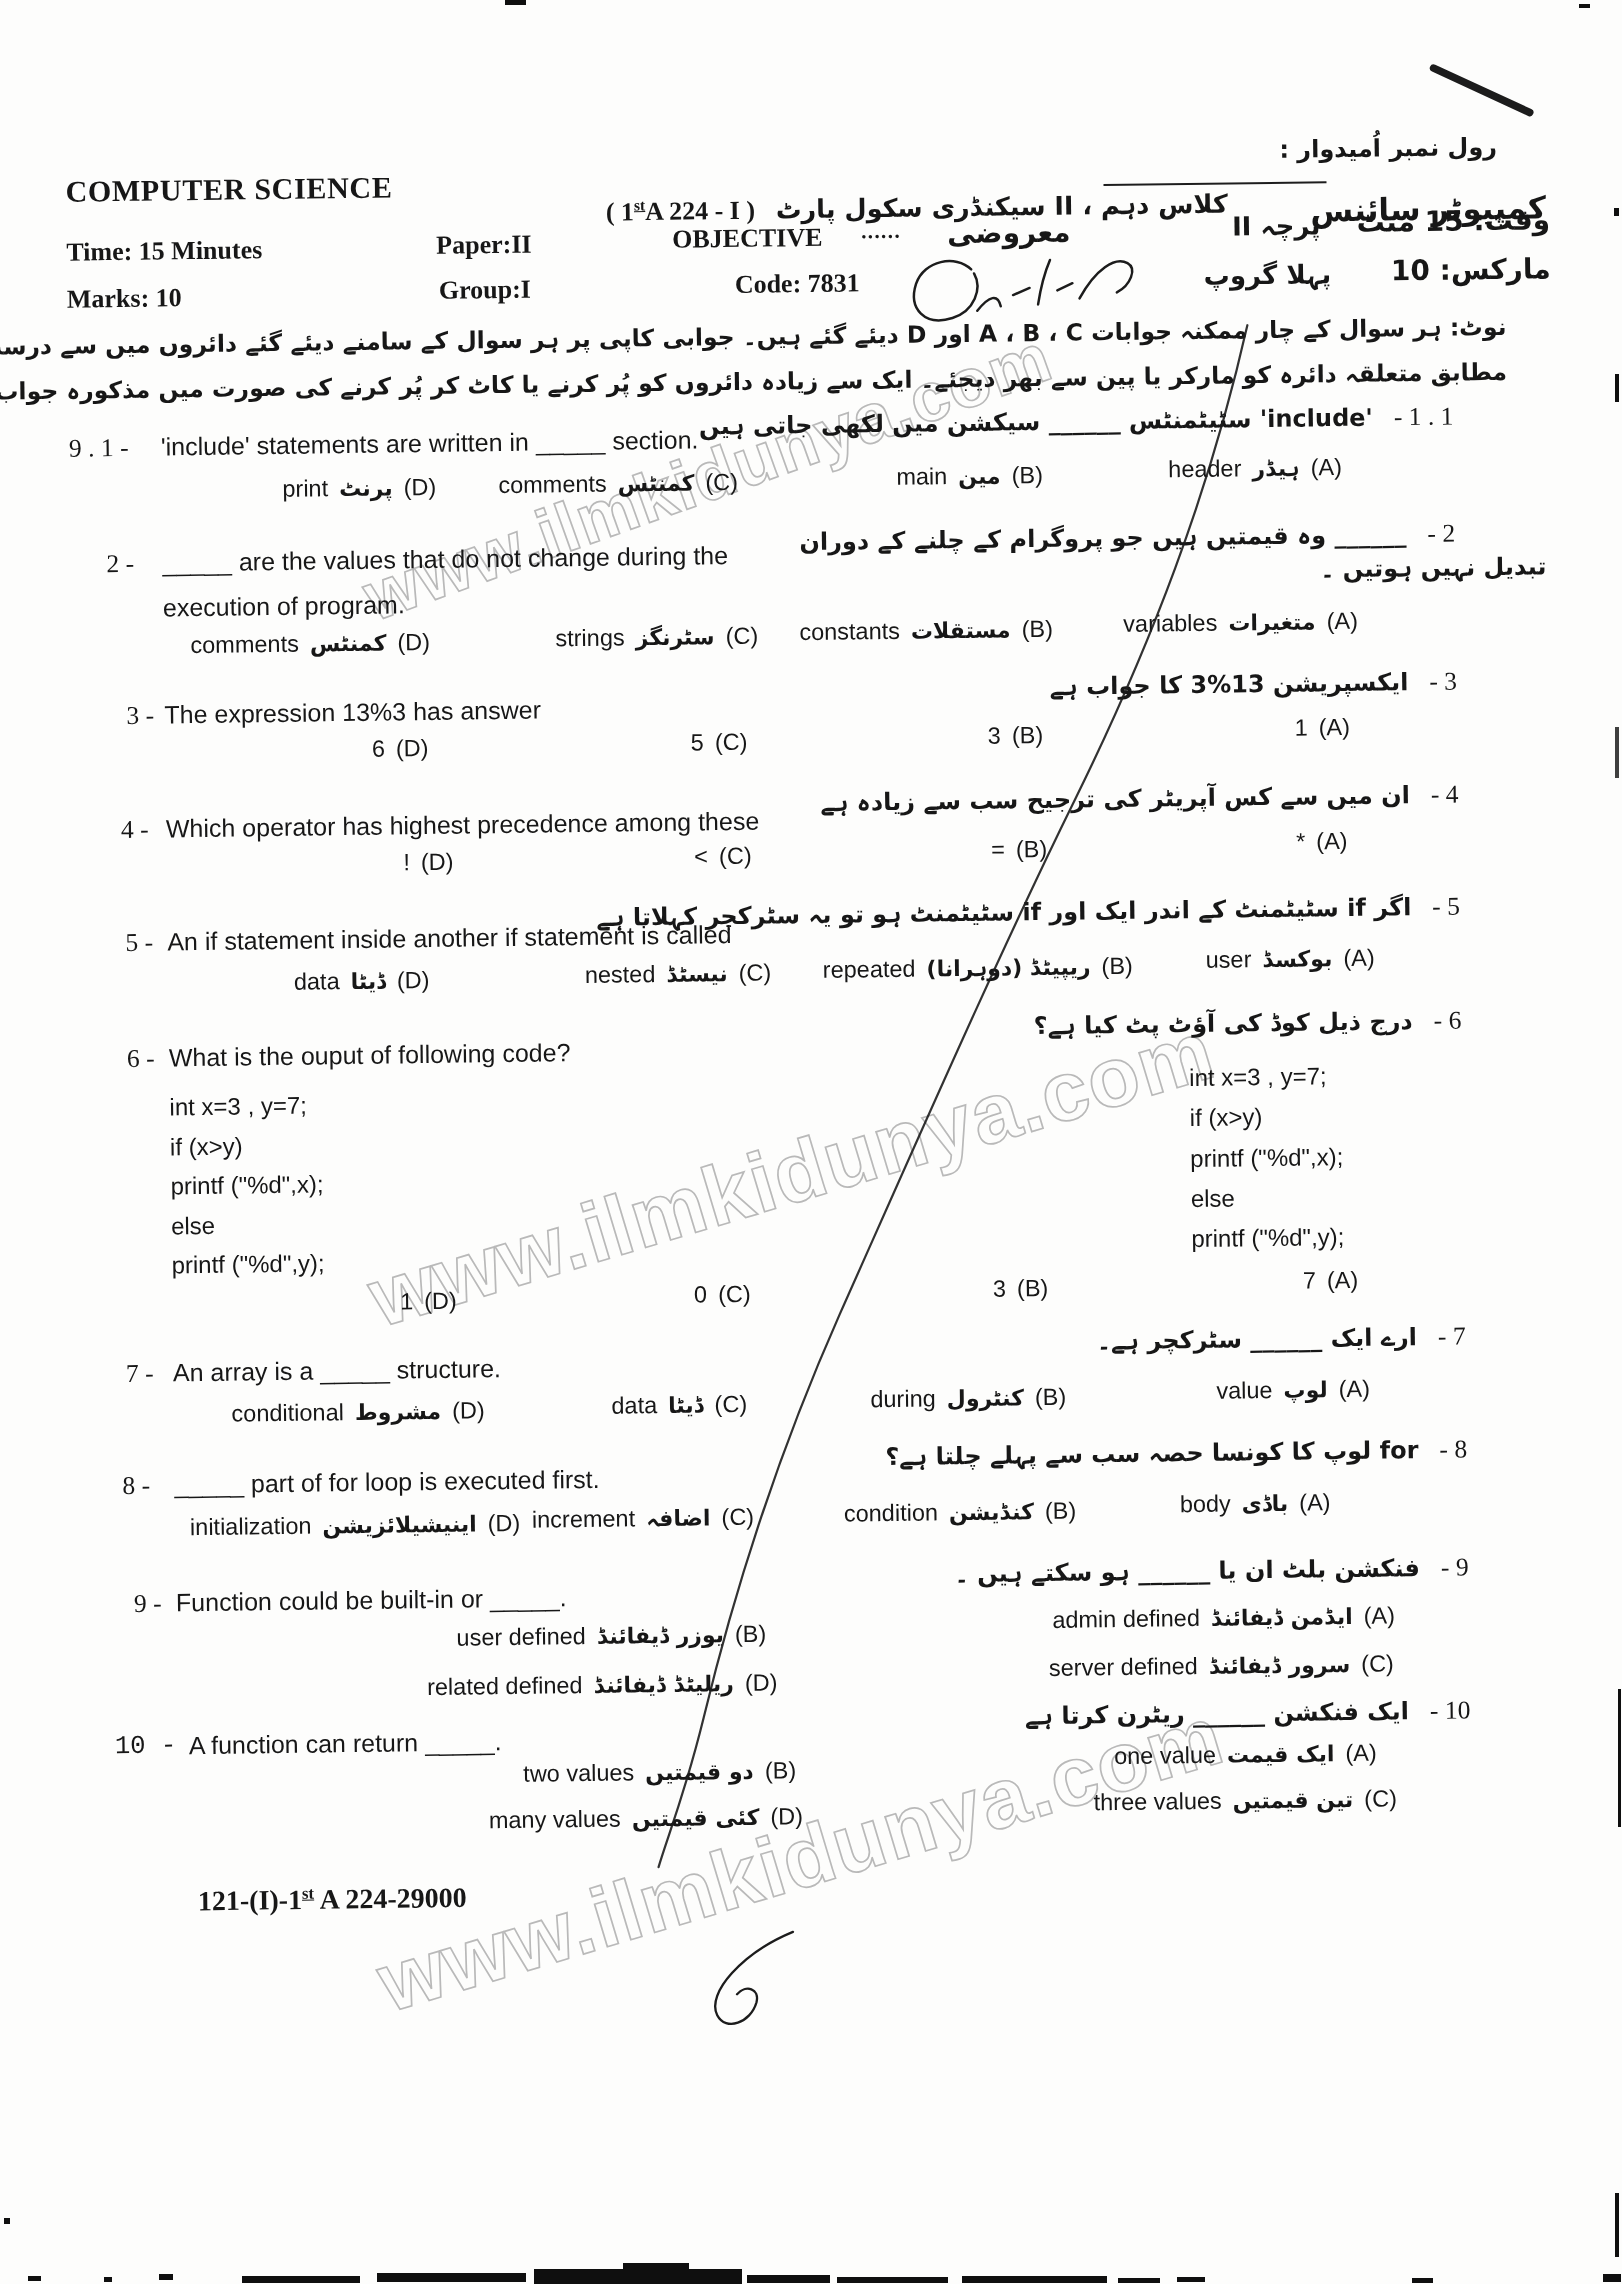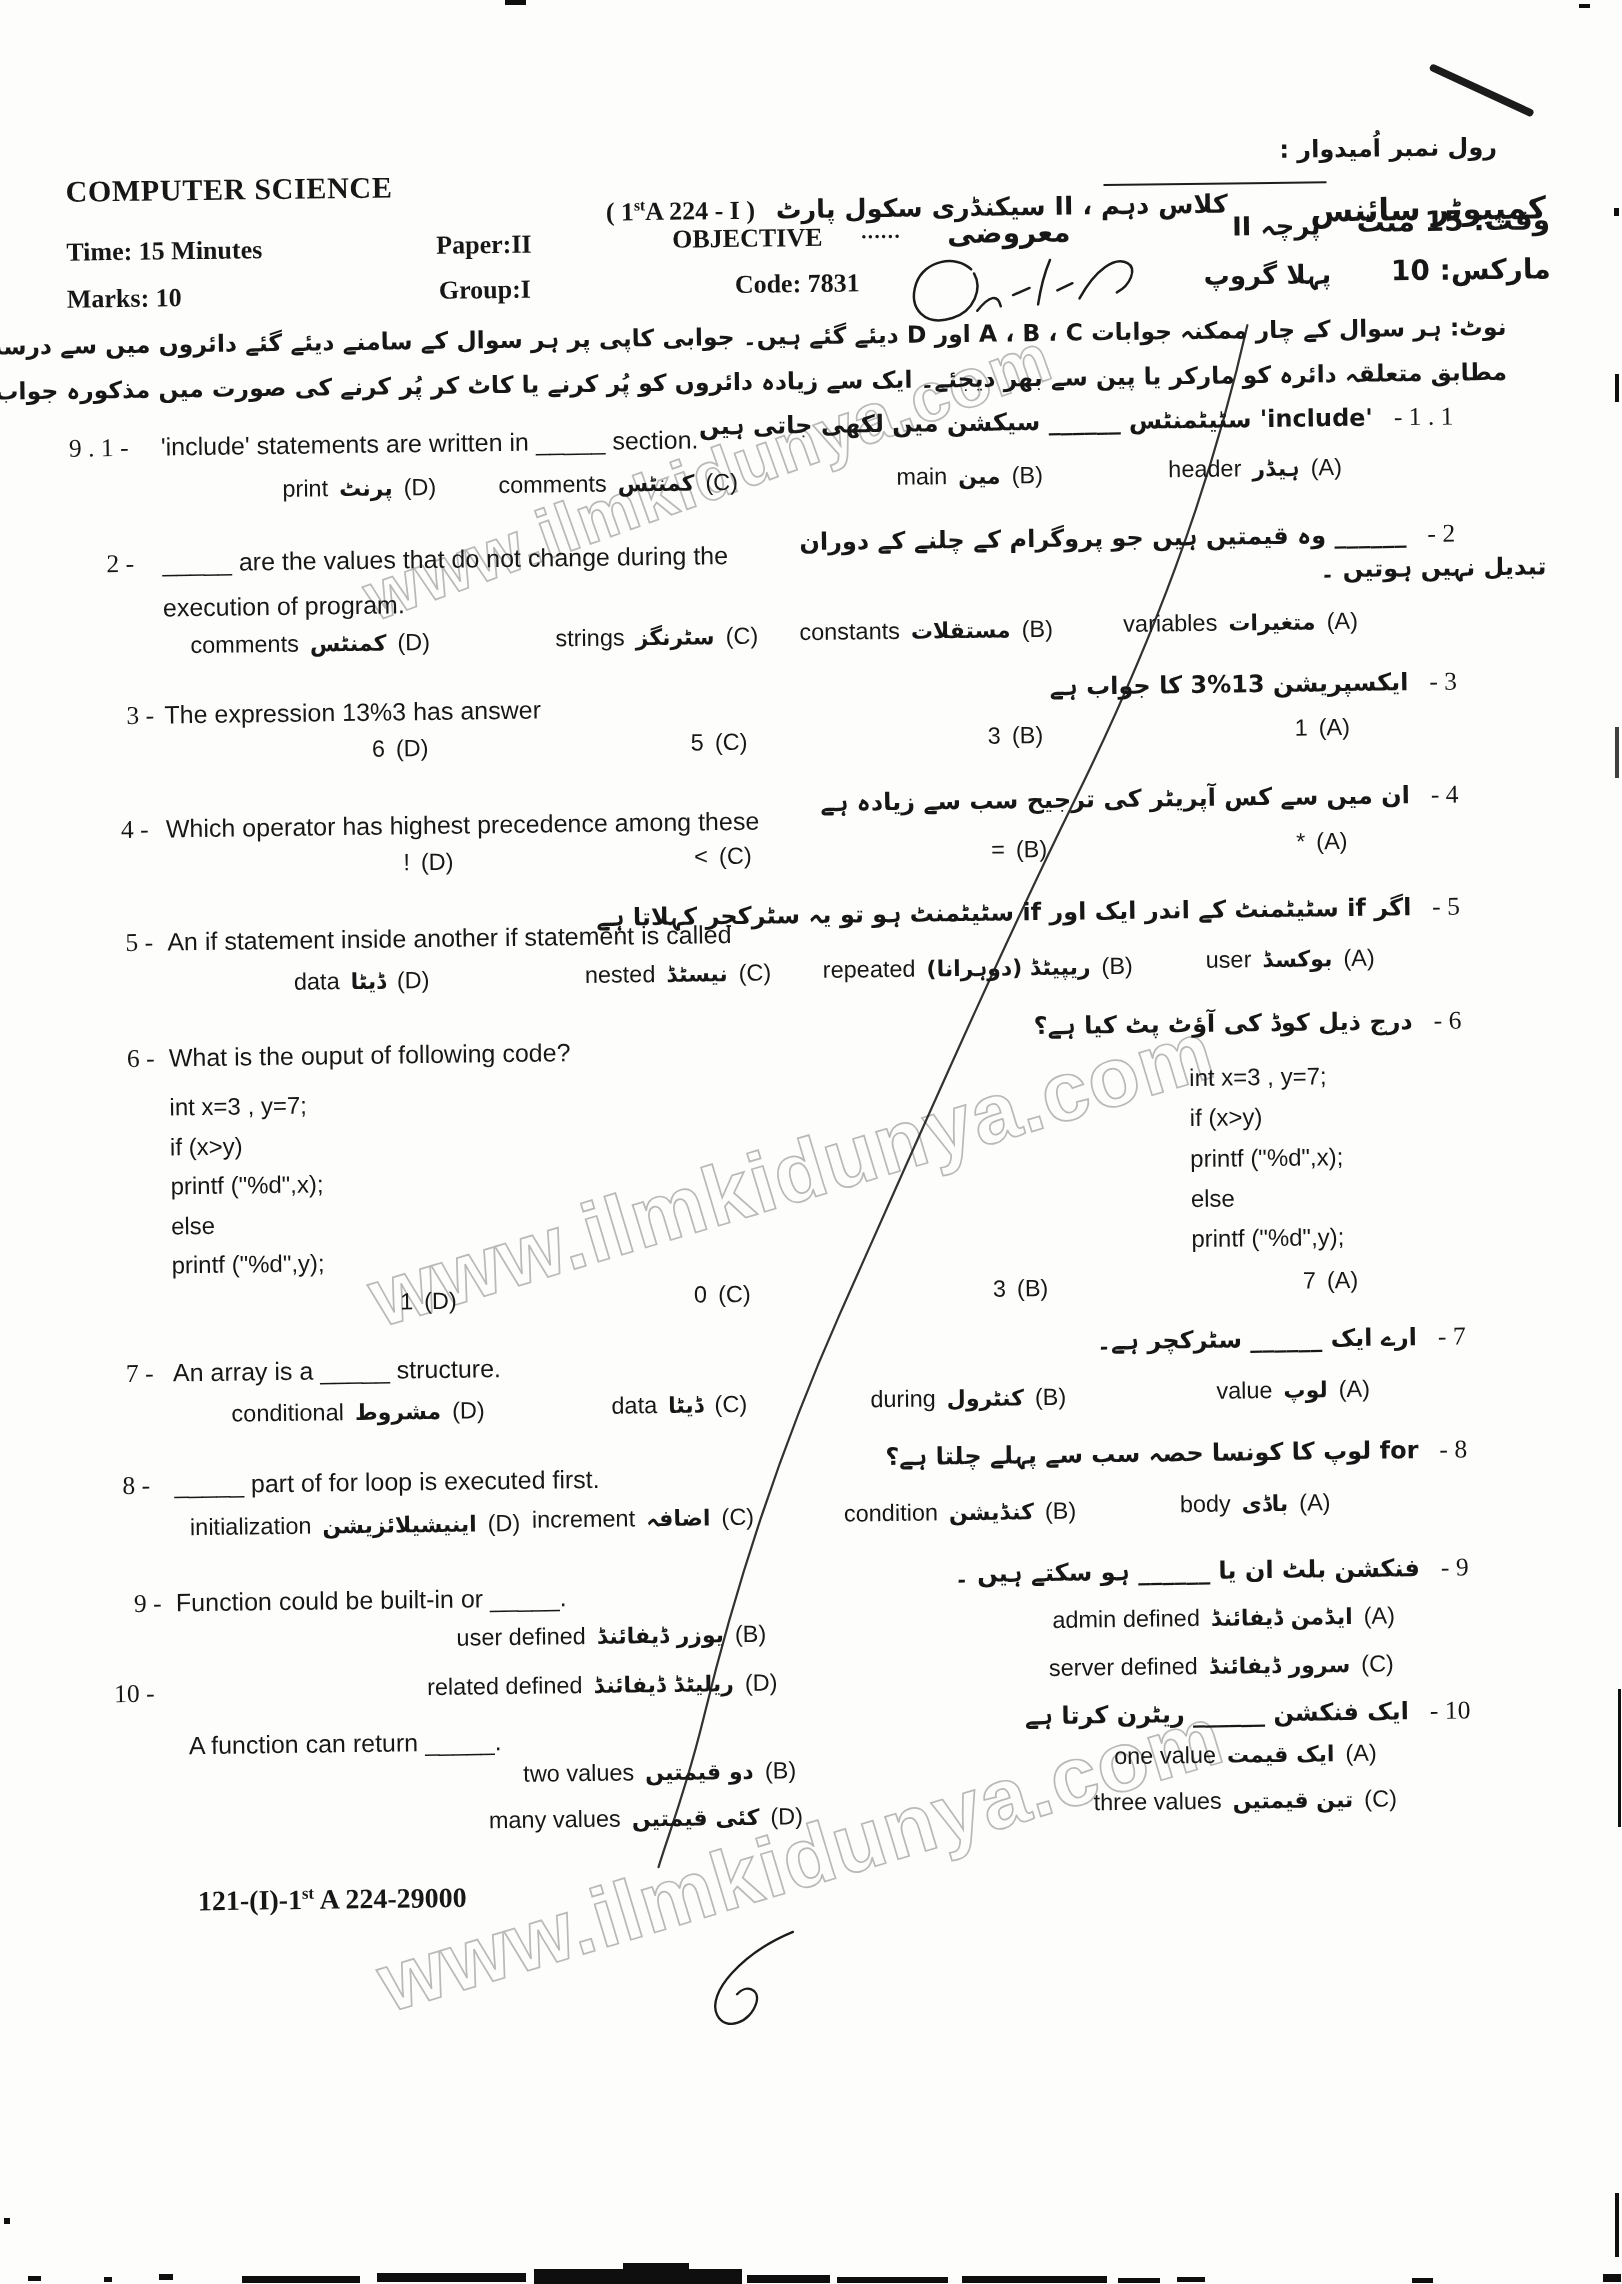--- a/index.html
+++ b/index.html
@@ -14,21 +14,21 @@
   .opt{position:absolute;display:flex;gap:11px;align-items:baseline;white-space:nowrap;}
   .opt .e{font-family:"Liberation Sans",sans-serif;font-size:23.5px;}
   .opt .u{font-size:22px;}
   .opt .l{font-family:"Liberation Sans",sans-serif;font-size:23.5px;}
   .codeln{font-family:"Liberation Sans",sans-serif;font-size:24px;}
   .wm{position:absolute;color:transparent;-webkit-text-stroke:1.7px #a3a3a3;font-family:"Liberation Sans",sans-serif;font-weight:700;opacity:.75;transform-origin:0 50%;letter-spacing:1.4px;}
   .hairline{position:absolute;background:#1d1d1d;}
   .speck{position:absolute;background:#0f0f0f;}
   svg.overlay{position:absolute;left:0;top:0;pointer-events:none;}
   #tilt{position:absolute;left:0;top:0;width:1622px;height:2284px;transform:rotate(-0.75deg);transform-origin:50% 50%;}
-  sup{font-size:60%;}
+  sup{font-size:60%;text-decoration:underline;}
 </style>
 </head>
 <body>
 
 <div id="page">
 <div id="tilt">
 
   <div class="wm" style="left:374px;top:554px;font-size:69px;transform:rotate(-19deg);">www.ilmkidunya.com</div>
   <div class="wm" style="left:370px;top:1246px;font-size:84px;transform:rotate(-16deg);">www.ilmkidunya.com</div>
   <div class="wm" style="left:370px;top:1931px;font-size:84px;transform:rotate(-16deg);">www.ilmkidunya.com</div>
@@ -297,21 +297,21 @@
         <span class="e">related defined</span>
         <span class="ur u">ریلیٹڈ ڈیفائنڈ</span>
         <span class="l">(D)</span>
       </div>
   <div class="opt" style="left:1042px;top:1658px;">
         <span class="e">server defined</span>
         <span class="ur u">سرور ڈیفائنڈ</span>
         <span class="l">(C)</span>
       </div>
 
-  <div class="t qno" style="left:107px;top:1670px;">10 -</div>
+  <div class="t qno" style="left:107px;top:1723px;font-family:Liberation Mono, monospace;">10 -</div>
   <div class="t qen" style="left:181px;top:1723px;">A function can return _____.</div>
   <div class="qright" style="top:1704px;">
     <span class="ur u">ایک فنکشن ______ ریٹرن کرتا ہے</span>
     <span class="qno">- 10</span>
   </div>
   <div class="opt" style="left:515px;top:1757px;">
         <span class="e">two values</span>
         <span class="ur u">دو قیمتیں</span>
         <span class="l">(B)</span>
       </div>

